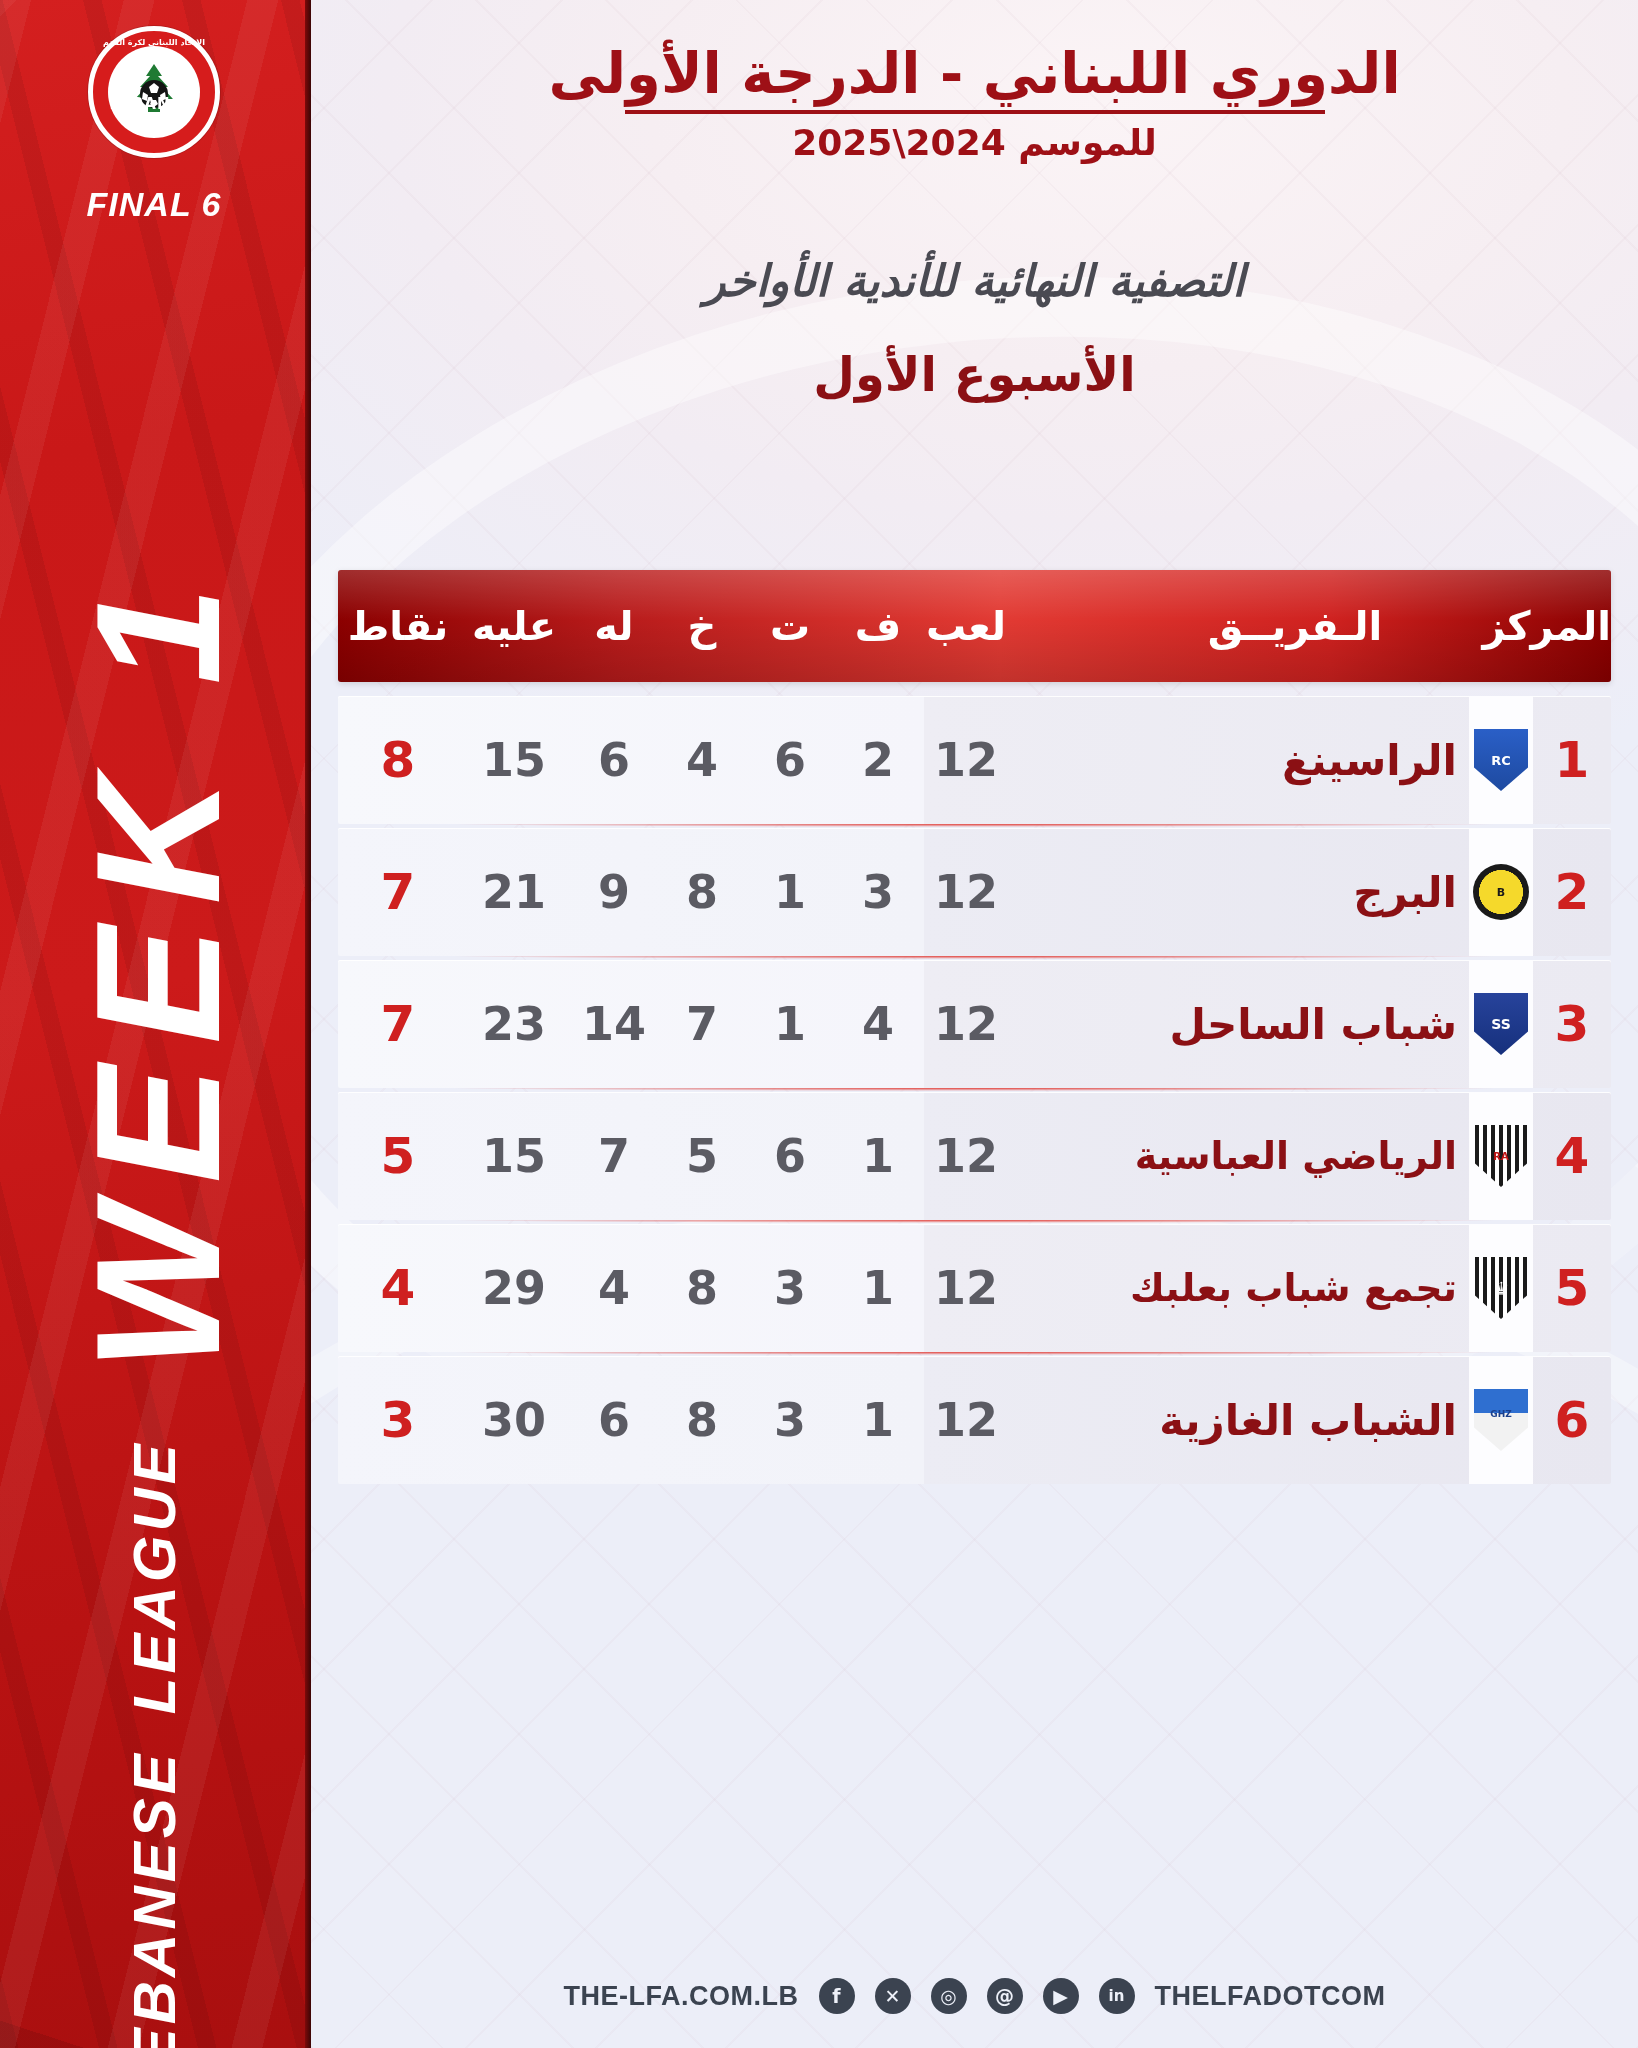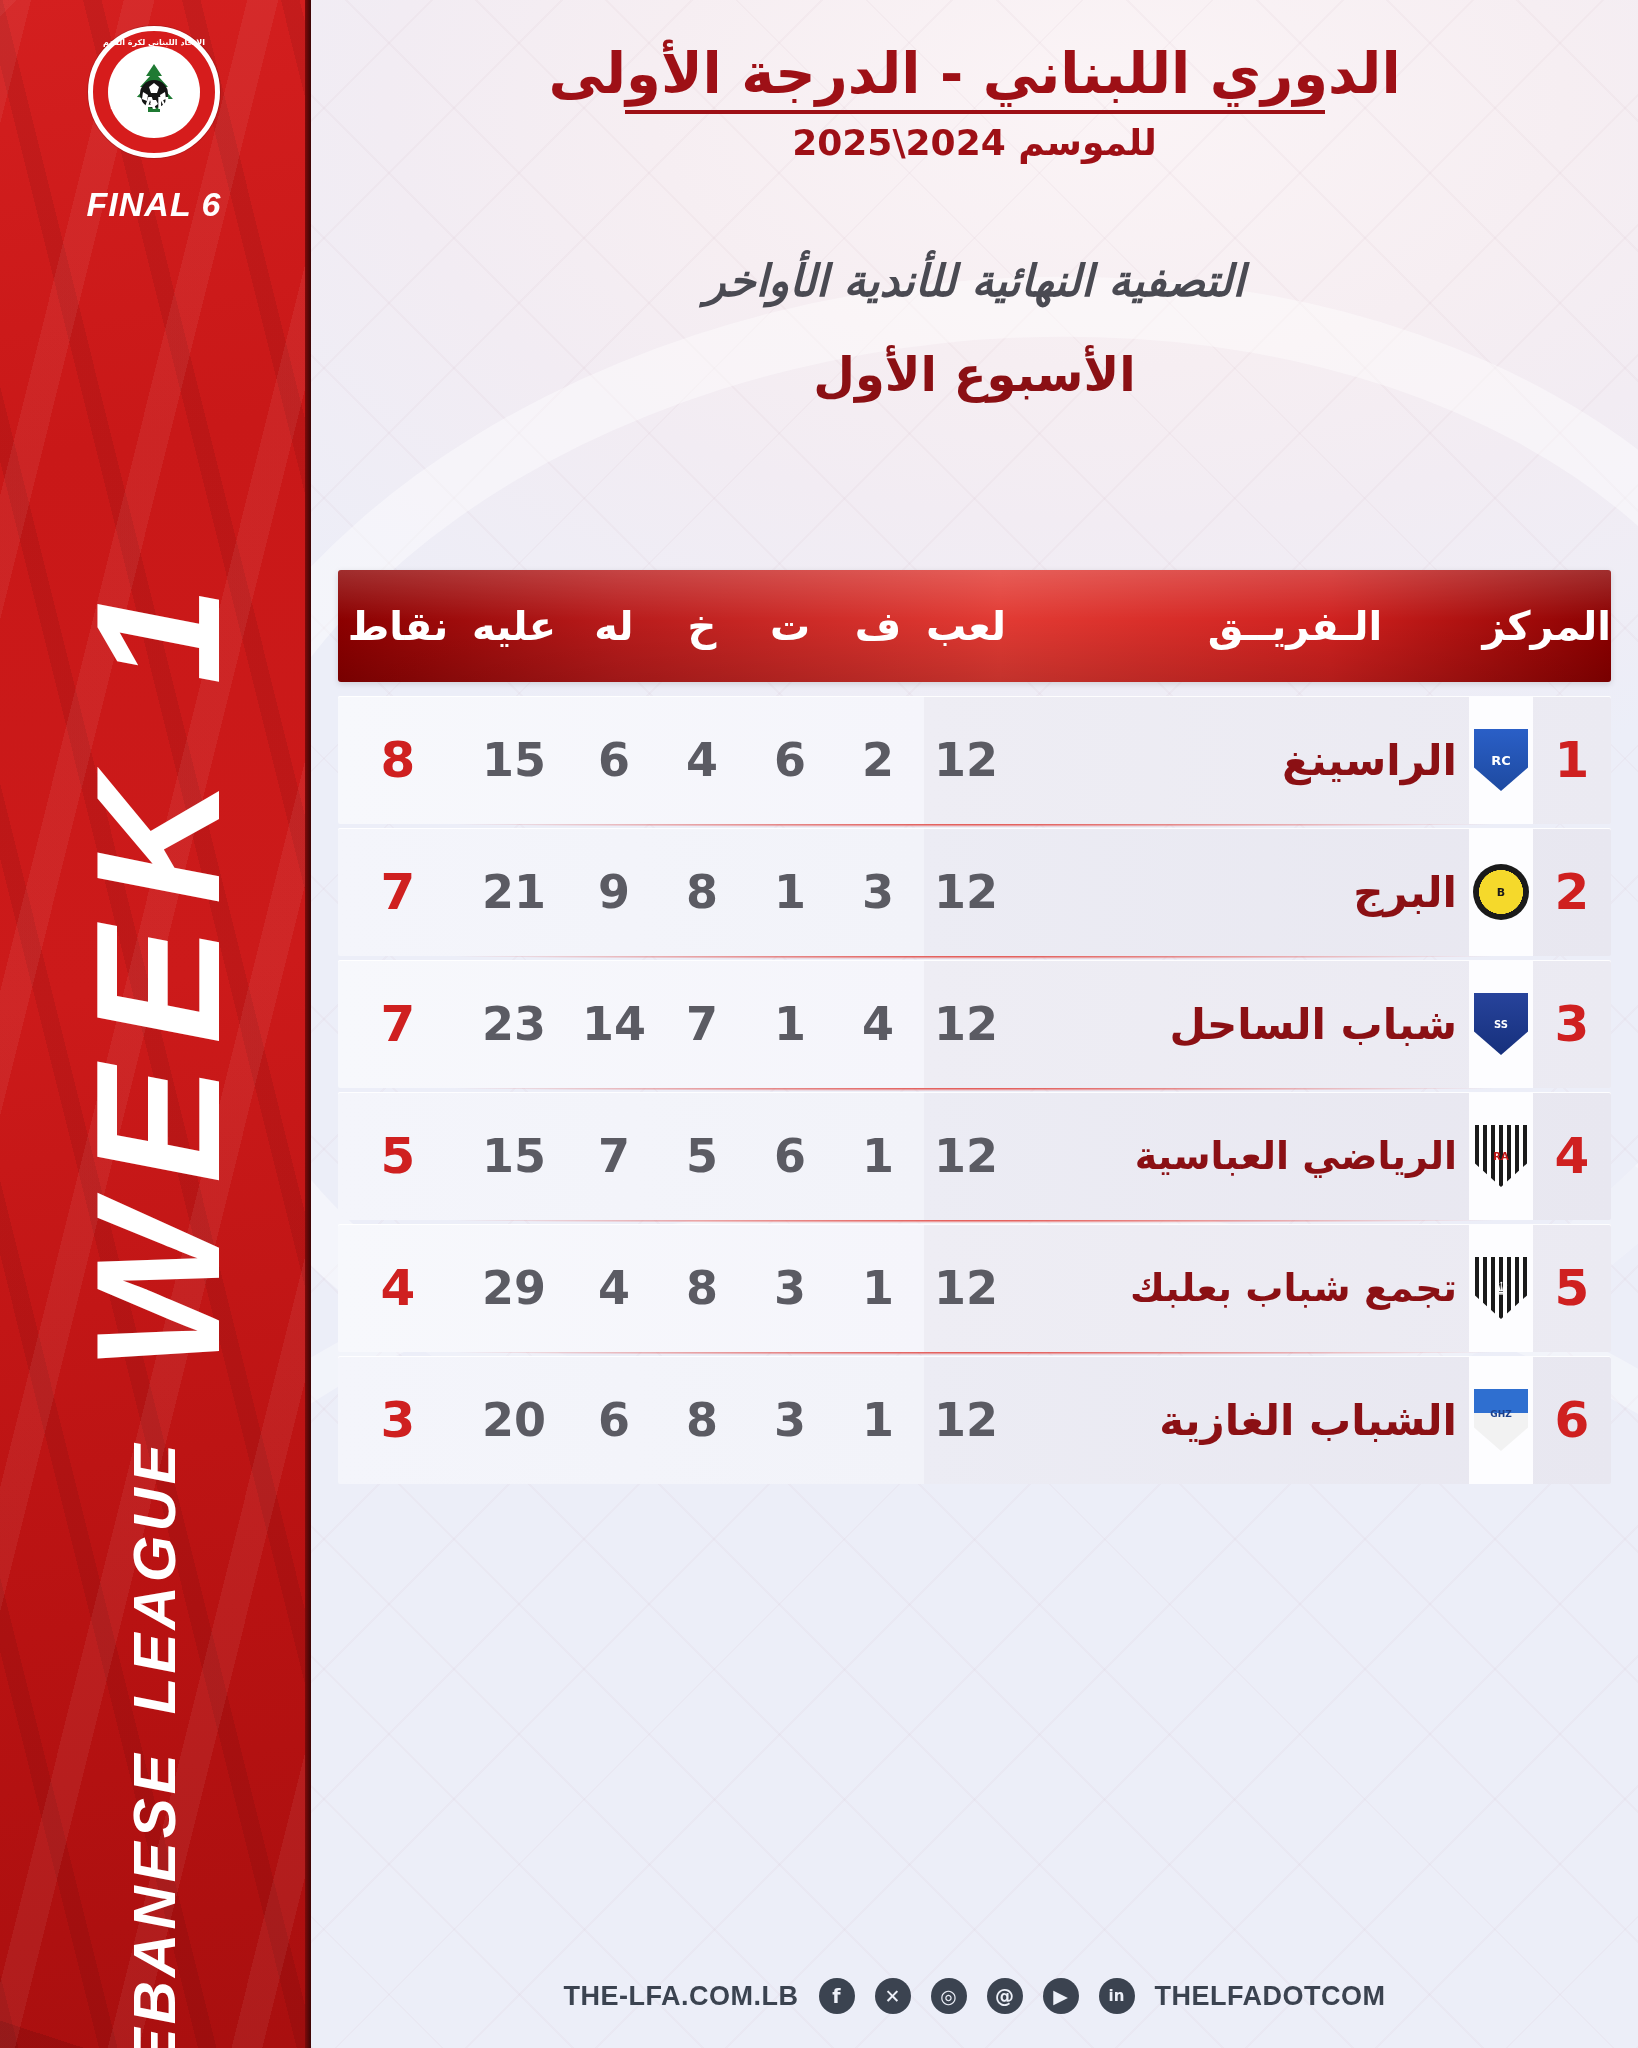--- a/index.html
+++ b/index.html
@@ -316,21 +316,21 @@
         <div class="cell c-num">1</div>
         <div class="cell c-num">8</div>
         <div class="cell c-gf">9</div>
         <div class="cell c-ga">21</div>
         <div class="cell c-pts">7</div>
       </div>
 
       <div class="row">
         <div class="cell c-rank">3</div>
         <div class="cell c-badge">
-          <div class="shield" style="background:linear-gradient(180deg,#27439b,#16307c);font-size:10px;">
+          <div class="shield" style="background:linear-gradient(180deg,#27439b,#16307c);font-size:14px;">
             <span>SS</span>
           </div>
         </div>
         <div class="cell c-team">شباب الساحل</div>
         <div class="cell c-spacer"></div>
         <div class="cell c-num">12</div>
         <div class="cell c-num">4</div>
         <div class="cell c-num">1</div>
         <div class="cell c-num">7</div>
         <div class="cell c-gf">14</div>
@@ -381,21 +381,21 @@
             <span>GHZ</span>
           </div>
         </div>
         <div class="cell c-team">الشباب الغازية</div>
         <div class="cell c-spacer"></div>
         <div class="cell c-num">12</div>
         <div class="cell c-num">1</div>
         <div class="cell c-num">3</div>
         <div class="cell c-num">8</div>
         <div class="cell c-gf">6</div>
-        <div class="cell c-ga">20</div>
+        <div class="cell c-ga">30</div>
         <div class="cell c-pts">3</div>
       </div>
 
     </div>
   </div>
 
   <div class="footer">
     <span class="foot-text">THE-LFA.COM.LB</span>
     <span class="soc">f</span>
     <span class="soc">✕</span>

